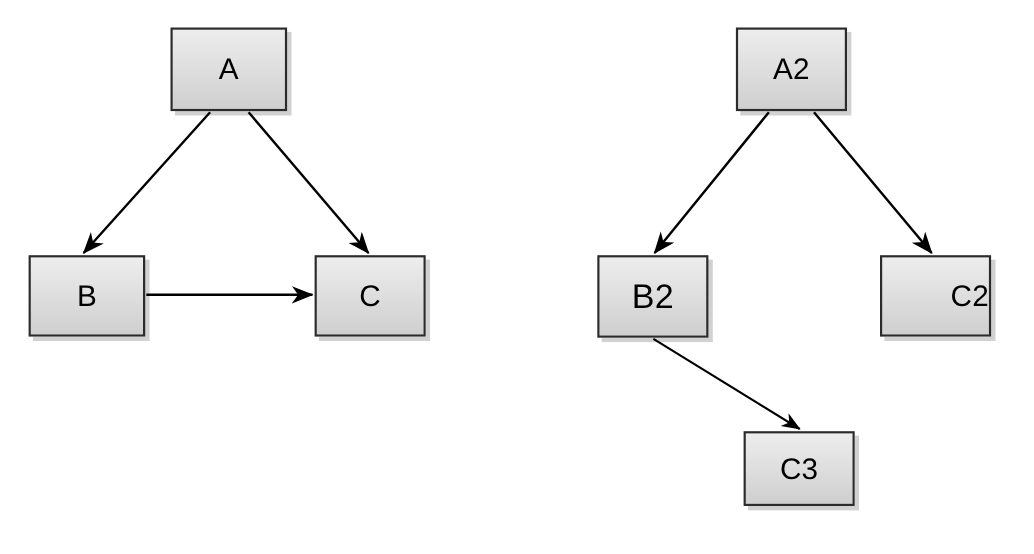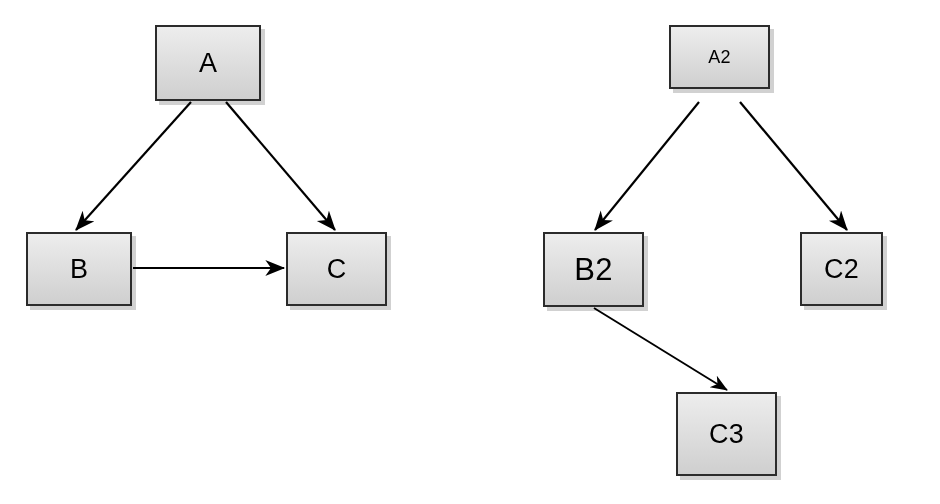--- a/index.html
+++ b/index.html
@@ -71,26 +71,26 @@
 
   <div class="node" style="left: 155px; top: 25px; width: 106px; height: 76px; font-size: 27px; color: rgb(0, 0, 0); border-color: rgb(43, 43, 43); background: linear-gradient(rgb(237, 237, 237) 0%, rgb(207, 207, 207) 100%);">
     <span class="node-label">A</span>
   </div>
   <div class="node" style="left: 26px; top: 232px; width: 106px; height: 74px; font-size: 27px; color: rgb(0, 0, 0); border-color: rgb(43, 43, 43); background: linear-gradient(rgb(237, 237, 237) 0%, rgb(207, 207, 207) 100%);">
     <span class="node-label">B</span>
   </div>
   <div class="node" style="left: 286px; top: 232px; width: 101px; height: 74px; font-size: 27px; color: rgb(0, 0, 0); border-color: rgb(43, 43, 43); background: linear-gradient(rgb(237, 237, 237) 0%, rgb(207, 207, 207) 100%);">
     <span class="node-label">C</span>
   </div>
-  <div class="node" style="left: 669px; top: 25px; width: 101px; height: 64px; font-size: 18px; color: rgb(0, 0, 0); border-color: rgb(43, 43, 43); background: linear-gradient(rgb(237, 237, 237) 0%, rgb(207, 207, 207) 100%);">
+  <div class="node" style="left: 669px; top: 25px; width: 101px; height: 76px; font-size: 27px; color: rgb(0, 0, 0); border-color: rgb(43, 43, 43); background: linear-gradient(rgb(237, 237, 237) 0%, rgb(207, 207, 207) 100%);">
     <span class="node-label">A2</span>
   </div>
   <div class="node" style="left: 543px; top: 232px; width: 101px; height: 75px; font-size: 31px; color: rgb(0, 0, 0); border-color: rgb(43, 43, 43); background: linear-gradient(rgb(237, 237, 237) 0%, rgb(207, 207, 207) 100%);">
     <span class="node-label">B2</span>
   </div>
-  <div class="node" style="left: 800px; top: 232px; width: 83px; height: 74px; font-size: 27px; color: rgb(0, 0, 0); border-color: rgb(43, 43, 43); background: linear-gradient(rgb(237, 237, 237) 0%, rgb(207, 207, 207) 100%);">
+  <div class="node" style="left: 800px; top: 232px; width: 101px; height: 74px; font-size: 27px; color: rgb(0, 0, 0); border-color: rgb(43, 43, 43); background: linear-gradient(rgb(237, 237, 237) 0%, rgb(207, 207, 207) 100%); justify-content: flex-end;">
     <span class="node-label">C2</span>
   </div>
-  <div class="node" style="left: 676px; top: 392px; width: 101px; height: 84px; font-size: 27px; color: rgb(0, 0, 0); border-color: rgb(43, 43, 43); background: linear-gradient(rgb(237, 237, 237) 0%, rgb(207, 207, 207) 100%);">
+  <div class="node" style="left: 676px; top: 392px; width: 101px; height: 68px; font-size: 27px; color: rgb(0, 0, 0); border-color: rgb(43, 43, 43); background: linear-gradient(rgb(237, 237, 237) 0%, rgb(207, 207, 207) 100%);">
     <span class="node-label">C3</span>
   </div>
 
 </div>
 
 </body></html>

